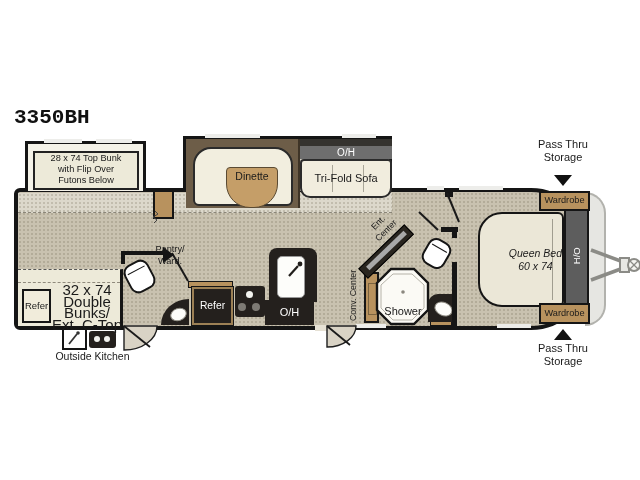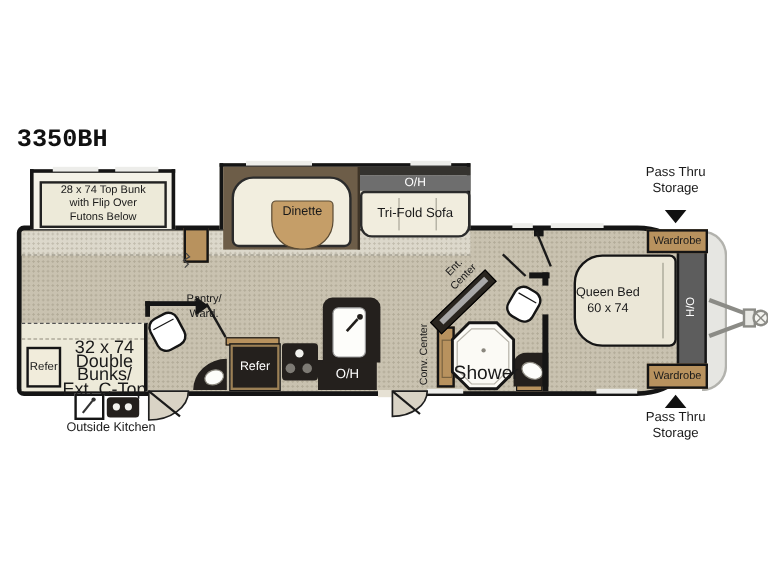--- a/index.html
+++ b/index.html
@@ -45,23 +45,23 @@
   .wood{background:#b8925e;border:2px solid #151515;box-sizing:border-box;z-index:4;}
   .dark{background:#24201d;box-sizing:border-box;z-index:4;}
   .cream-box{background:#f1ecdb;border:2px solid #151515;box-sizing:border-box;z-index:4;}
   .bunk-area{left:18px;top:269px;width:105px;height:57px;z-index:3;background:#edead9;
     border-top:1.5px dashed #555;border-right:3px solid #151515;box-sizing:border-box;}
   .bunk-area-line{left:18px;top:282px;width:102px;height:0;border-top:1px dashed #8f8a7c;z-index:4;}
   .toilet{background:#fff;border:2.2px solid #151515;border-radius:9px;box-sizing:border-box;z-index:5;}
   .toilet .seat{position:absolute;left:2px;right:2px;top:6px;border-top:1.6px solid #151515;}
   .oval-sink{position:absolute;background:#fdfdfa;border:1.5px solid #8d8a80;border-radius:50%;}
   .wallpiece{background:#151515;z-index:5;}
-  .queen{left:478px;top:212px;width:86px;height:77px;z-index:4;background:#ebe7d7;
+  .queen{left:478px;top:212px;width:86px;height:95px;z-index:4;background:#ebe7d7;
     border:2.5px solid #151515;border-radius:24px 6px 6px 24px;box-sizing:border-box;
-    display:flex;align-items:center;justify-content:flex-start;}
+    display:flex;align-items:center;justify-content:flex-end;font-style:italic;}
   .pillow-line{position:absolute;right:9px;top:5px;bottom:5px;width:1px;background:#a09d8f;}
   .ho-strip{left:564px;top:207px;width:25px;height:98px;z-index:4;background:#5d5d5d;
     border:2px solid #151515;box-sizing:border-box;display:flex;align-items:center;justify-content:center;}
   
   .lbl{z-index:7;line-height:11.5px;font-size:15px;color:#1a1a1a;}
   .ml{white-space:pre-line;text-align:center;}
   .title{left:14px;top:106px;font-size:21px;font-weight:700;z-index:7;color:#111;font-family:Liberation Mono, monospace;}
   .tri-down{width:0;height:0;border-left:9px solid transparent;border-right:9px solid transparent;
     border-top:11px solid #111;z-index:7;}
   .tri-up{width:0;height:0;border-left:9px solid transparent;border-right:9px solid transparent;
@@ -148,21 +148,21 @@
   <div class="abs lbl vtext" style="left:348px;top:266px;width:14px;height:58px;font-size:8.8px;text-align:center;">Conv. Center</div>
   <div class="abs wood" style="left:364px;top:272px;width:15px;height:51px;">
     <div class="abs" style="left:2px;top:9px;width:7px;height:30px;border:1px solid #7a6340;"></div>
   </div>
   <div class="abs" style="left:366px;top:264px;width:64px;height:14px;background:#29251f;border:1.5px solid #000;transform:rotate(-44deg);transform-origin:2px 12px;z-index:5;box-sizing:border-box;">
     <div class="abs" style="left:6px;top:3px;width:52px;height:5px;background:#a8a8a8;"></div>
   </div>
   <div class="abs lbl ml" style="left:356px;top:216px;width:52px;font-size:8.8px;line-height:10.5px;transform:rotate(-45deg);">Ent.
 Center</div>
 
-  <div class="abs lbl" style="left:378px;top:306px;width:50px;text-align:center;font-size:16px;z-index:7;">Shower</div>
+  <div class="abs lbl" style="left:378px;top:306px;width:50px;text-align:center;font-size:11px;z-index:7;">Shower</div>
   <div class="abs toilet" style="left:424px;top:239px;width:25px;height:29px;transform:rotate(30deg);">
     <div class="seat"></div>
   </div>
   <div class="abs dark" style="left:428px;top:294px;width:29px;height:28px;border-radius:10px 0 0 0;z-index:5;">
     <div class="oval-sink" style="left:6px;top:8px;width:17px;height:12px;transform:rotate(25deg);"></div>
   </div>
   <div class="abs wood" style="left:430px;top:318px;width:22px;height:8px;border-width:1.5px;"></div>
   <div class="abs wallpiece" style="left:452px;top:262px;width:5px;height:64px;"></div>
   <div class="abs wallpiece" style="left:441px;top:227px;width:17px;height:5px;"></div>
   <div class="abs wallpiece" style="left:452px;top:227px;width:5px;height:11px;"></div>

